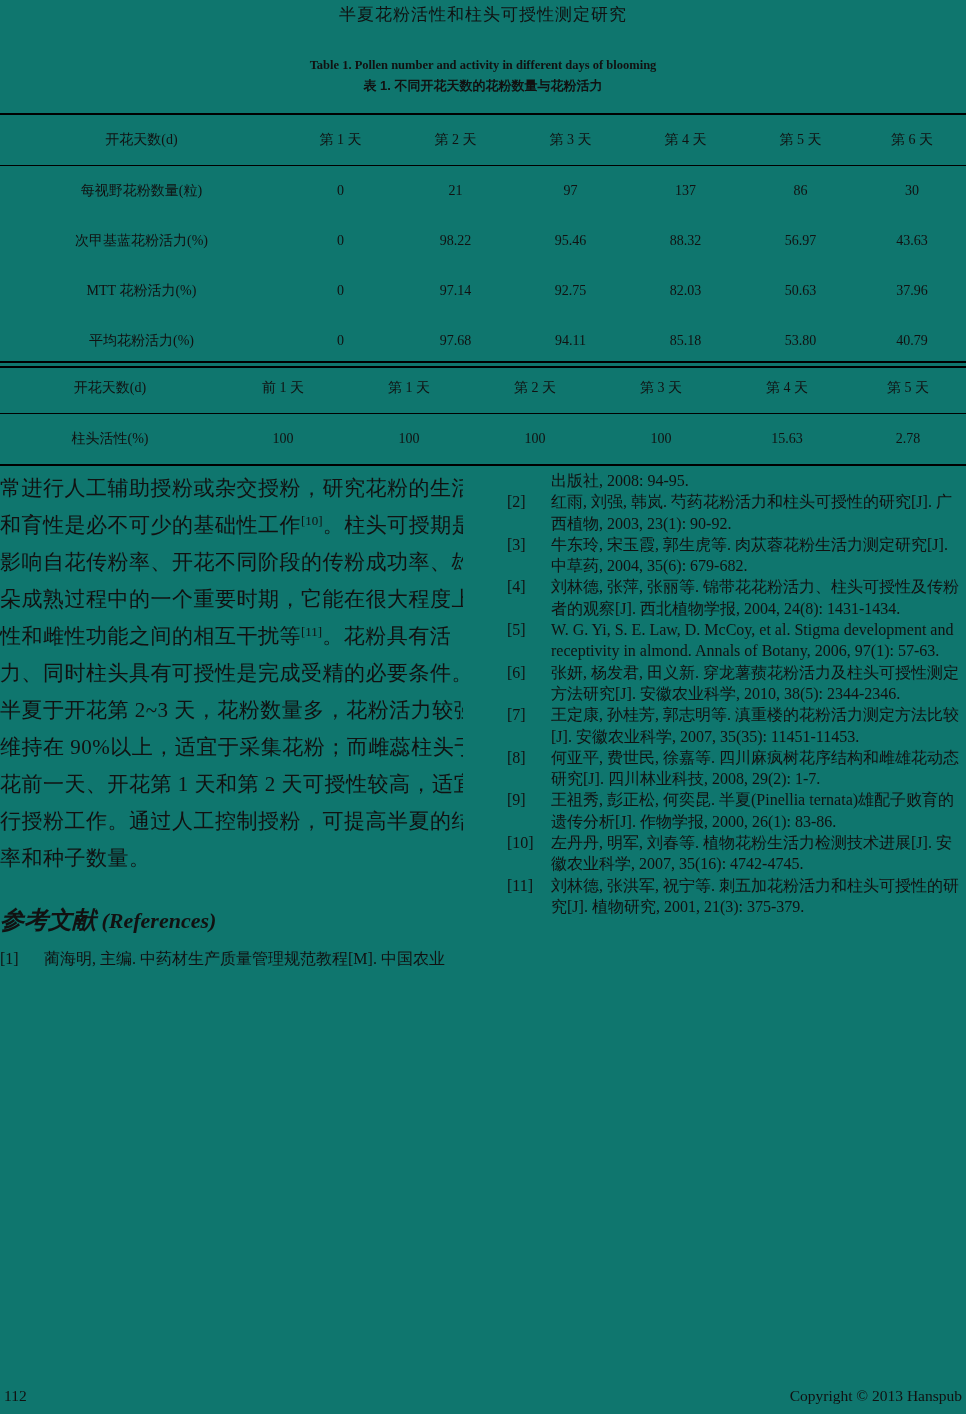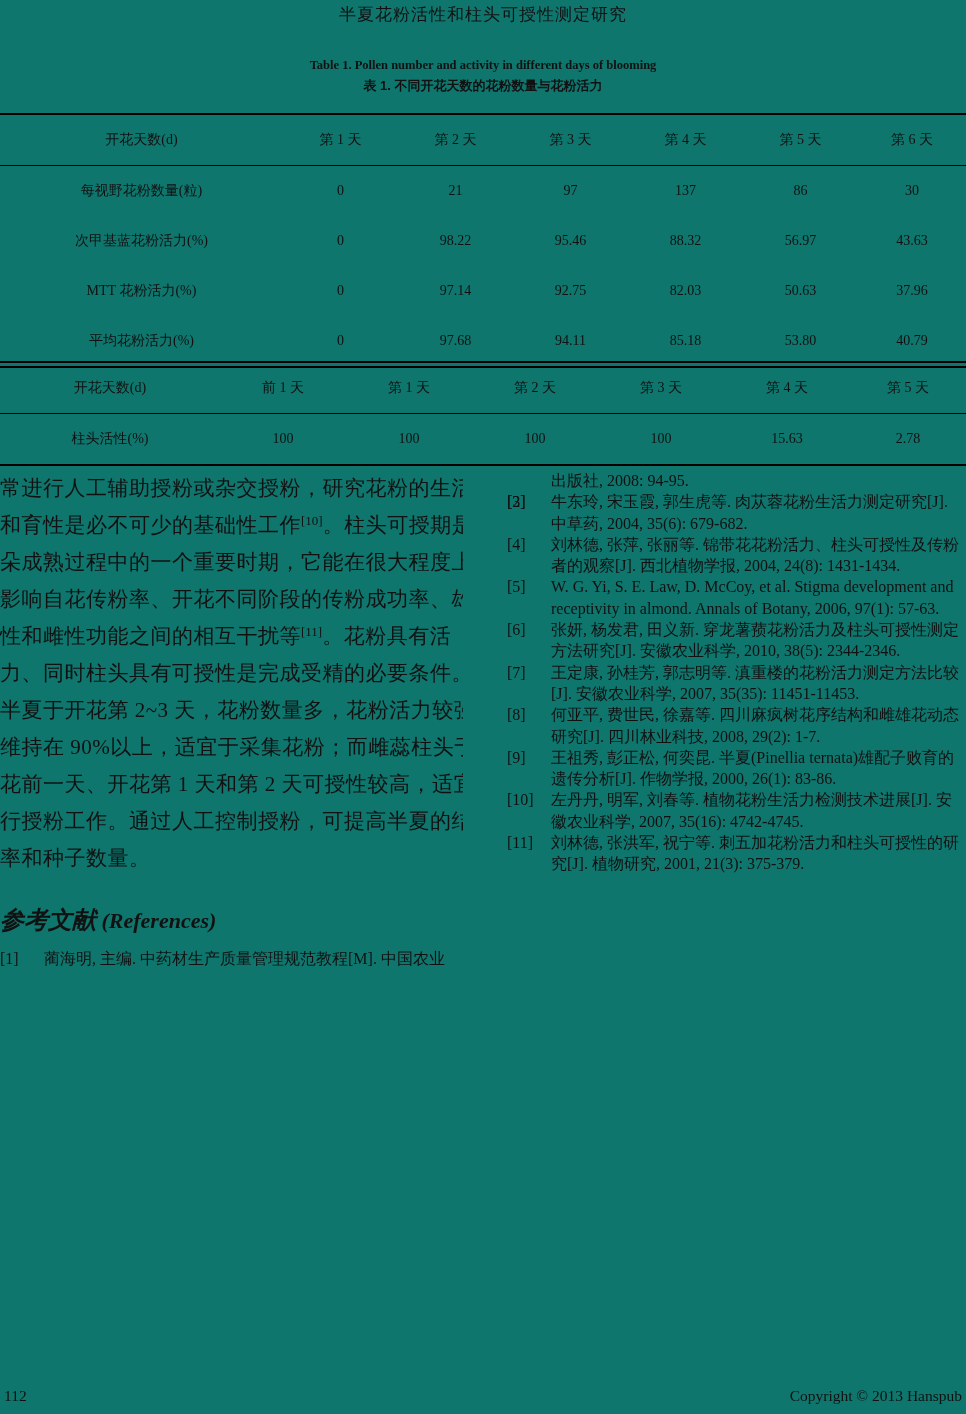--- a/index.html
+++ b/index.html
@@ -216,22 +216,22 @@
         <td>2.78</td>
       </tr>
     </tbody>
   </table>
 
   <div class="columns">
 
     <div class="col-left">
       <div class="body-line"><span>常进行人工辅助授粉或杂交授粉，研究花粉的生活力</span></div>
       <div class="body-line"><span>和育性是必不可少的基础性工作</span><span class="sup">[10]</span><span>。柱头可授期是花</span></div>
+      <div class="body-line"><span>影响自花传粉率、开花不同阶段的传粉成功率、雄</span></div>
       <div class="body-line"><span>朵成熟过程中的一个重要时期，它能在很大程度上</span></div>
-      <div class="body-line"><span>影响自花传粉率、开花不同阶段的传粉成功率、雄</span></div>
       <div class="body-line"><span>性和雌性功能之间的相互干扰等</span><span class="sup">[11]</span><span>。花粉具有活</span></div>
       <div class="body-line"><span>力、同时柱头具有可授性是完成受精的必要条件。</span></div>
       <div class="body-line"><span>半夏于开花第 2~3 天，花粉数量多，花粉活力较强，</span></div>
       <div class="body-line"><span>维持在 90%以上，适宜于采集花粉；而雌蕊柱头于开</span></div>
       <div class="body-line"><span>花前一天、开花第 1 天和第 2 天可授性较高，适宜进</span></div>
       <div class="body-line"><span>行授粉工作。通过人工控制授粉，可提高半夏的结实</span></div>
       <div class="body-line"><span>率和种子数量。</span></div>
 
       <div class="refs-heading">
         <span class="zh">参考文献</span><span class="en"> (References)</span>
@@ -241,20 +241,21 @@
         <span class="ref-label">[1]</span>
         <span>蔺海明, 主编. 中药材生产质量管理规范教程[M]. 中国农业</span>
       </div>
     </div>
 
     <div class="col-right">
       <div class="ref-cont">出版社, 2008: 94-95.</div>
 
       <div class="ref-item">
         <span class="ref-label">[2]</span>
+        <span>红雨, 刘强, 韩岚. 芍药花粉活力和柱头可授性的研究[J]. 广西植物, 2003, 23(1): 90-92.</span>
       </div>
       <div class="ref-item">
         <span class="ref-label">[3]</span>
         <span>牛东玲, 宋玉霞, 郭生虎等. 肉苁蓉花粉生活力测定研究[J]. 中草药, 2004, 35(6): 679-682.</span>
       </div>
       <div class="ref-item">
         <span class="ref-label">[4]</span>
         <span>刘林德, 张萍, 张丽等. 锦带花花粉活力、柱头可授性及传粉者的观察[J]. 西北植物学报, 2004, 24(8): 1431-1434.</span>
       </div>
       <div class="ref-item">

